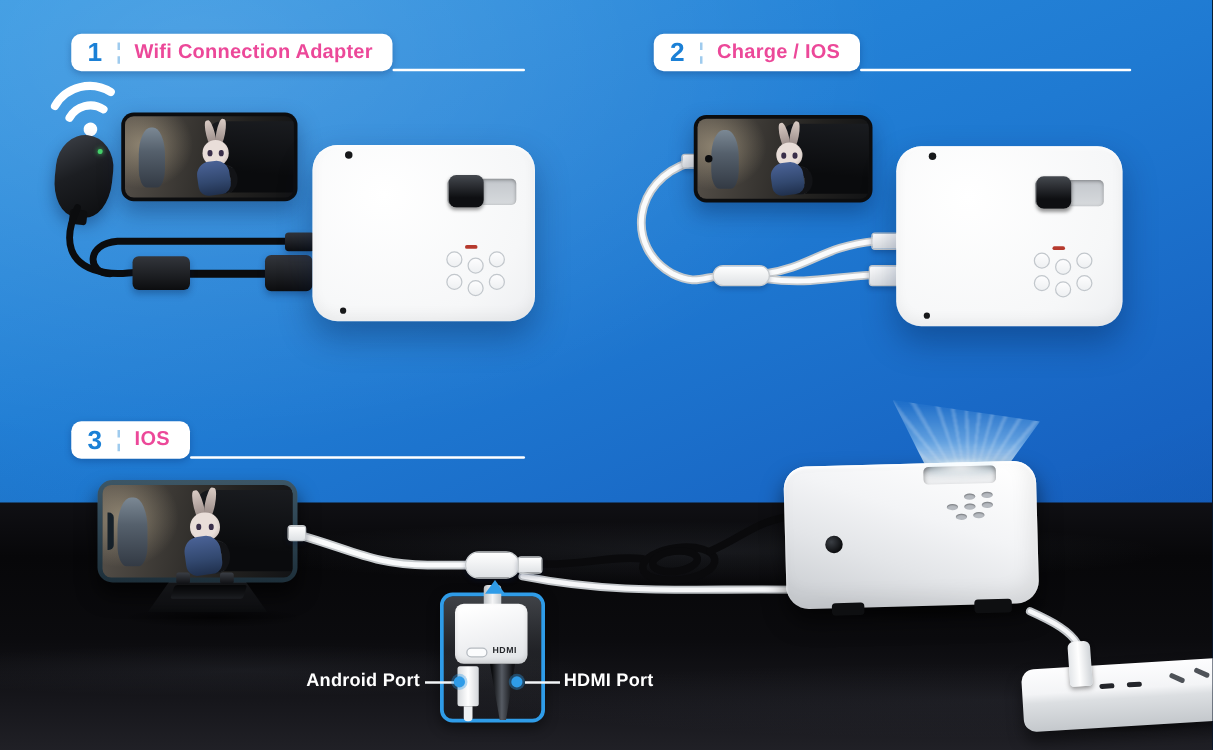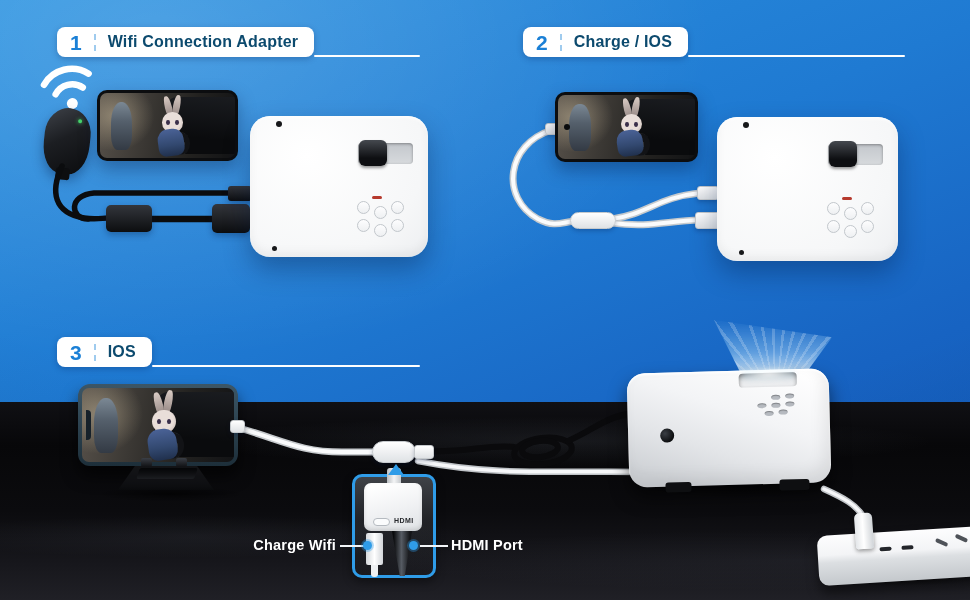--- a/index.html
+++ b/index.html
@@ -22,21 +22,21 @@
 
   
   .sec-header{position:absolute;height:30px;display:flex;align-items:flex-start;}
   .s1{left:57px;top:27px;width:363px;}
   .s2{left:523px;top:27px;width:382px;}
   .s3{left:57px;top:337px;width:363px;}
   .sec-bar{display:flex;align-items:center;background:#fff;height:30px;border-radius:8px;
            padding:0 16px 0 13px;box-shadow:0 2px 6px rgba(0,30,85,.28);flex:0 0 auto;}
   .sec-num{font-size:21px;font-weight:bold;color:#1b80d6;line-height:1;}
   .sec-sep{width:0;height:17px;border-left:2px dashed #9fcbee;margin:0 12px;}
-  .sec-title{font-size:16px;font-weight:bold;color:#0c4a6e;letter-spacing:.2px;white-space:nowrap;}
+  .sec-title{font-size:16px;font-weight:bold;color:#ec4899;letter-spacing:.2px;white-space:nowrap;}
   .sec-line{flex:1 1 auto;height:2.5px;background:#fff;align-self:flex-end;border-radius:2px;}
 
   
   .scene{position:relative;width:100%;height:100%;overflow:hidden;border-radius:7px;
     background:linear-gradient(100deg,#57514a 0%,#3b3834 35%,#22211f 68%,#121315 100%);}
   .sc-light{position:absolute;left:0;top:0;width:48%;height:100%;
     background:radial-gradient(82% 72% at 22% 35%,rgba(206,190,158,.5),transparent 75%);}
   .sc-truck{position:absolute;right:-6%;top:6%;width:58%;height:88%;transform:skewX(-8deg);
     background:linear-gradient(185deg,#1a1c20,#0a0b0d 70%);border-radius:10% 6% 4% 4%;}
   .sc-wheel{position:absolute;right:33%;bottom:4%;width:15%;height:36%;border-radius:50%;
@@ -419,20 +419,20 @@
 
   <div class="detail-box"></div>
   <div class="db-stub"></div>
   <div class="db-arrow"></div>
   <div class="db-adapter"></div>
   <div class="db-cport"></div>
   <div class="db-hdmi">HDMI</div>
   <div class="db-plugw"></div>
   <div class="db-plugb"></div>
 
-  <div class="lbl lbl-charge">Charge Wifi</div>
+  <div class="lbl lbl-charge">Android Port</div>
   <div class="lead lead-l"></div>
   <div class="dot dot-l"></div>
   <div class="dot dot-r"></div>
   <div class="lead lead-r"></div>
   <div class="lbl lbl-hdmi">HDMI Port</div>
 
 </div>
 
 </body></html>

